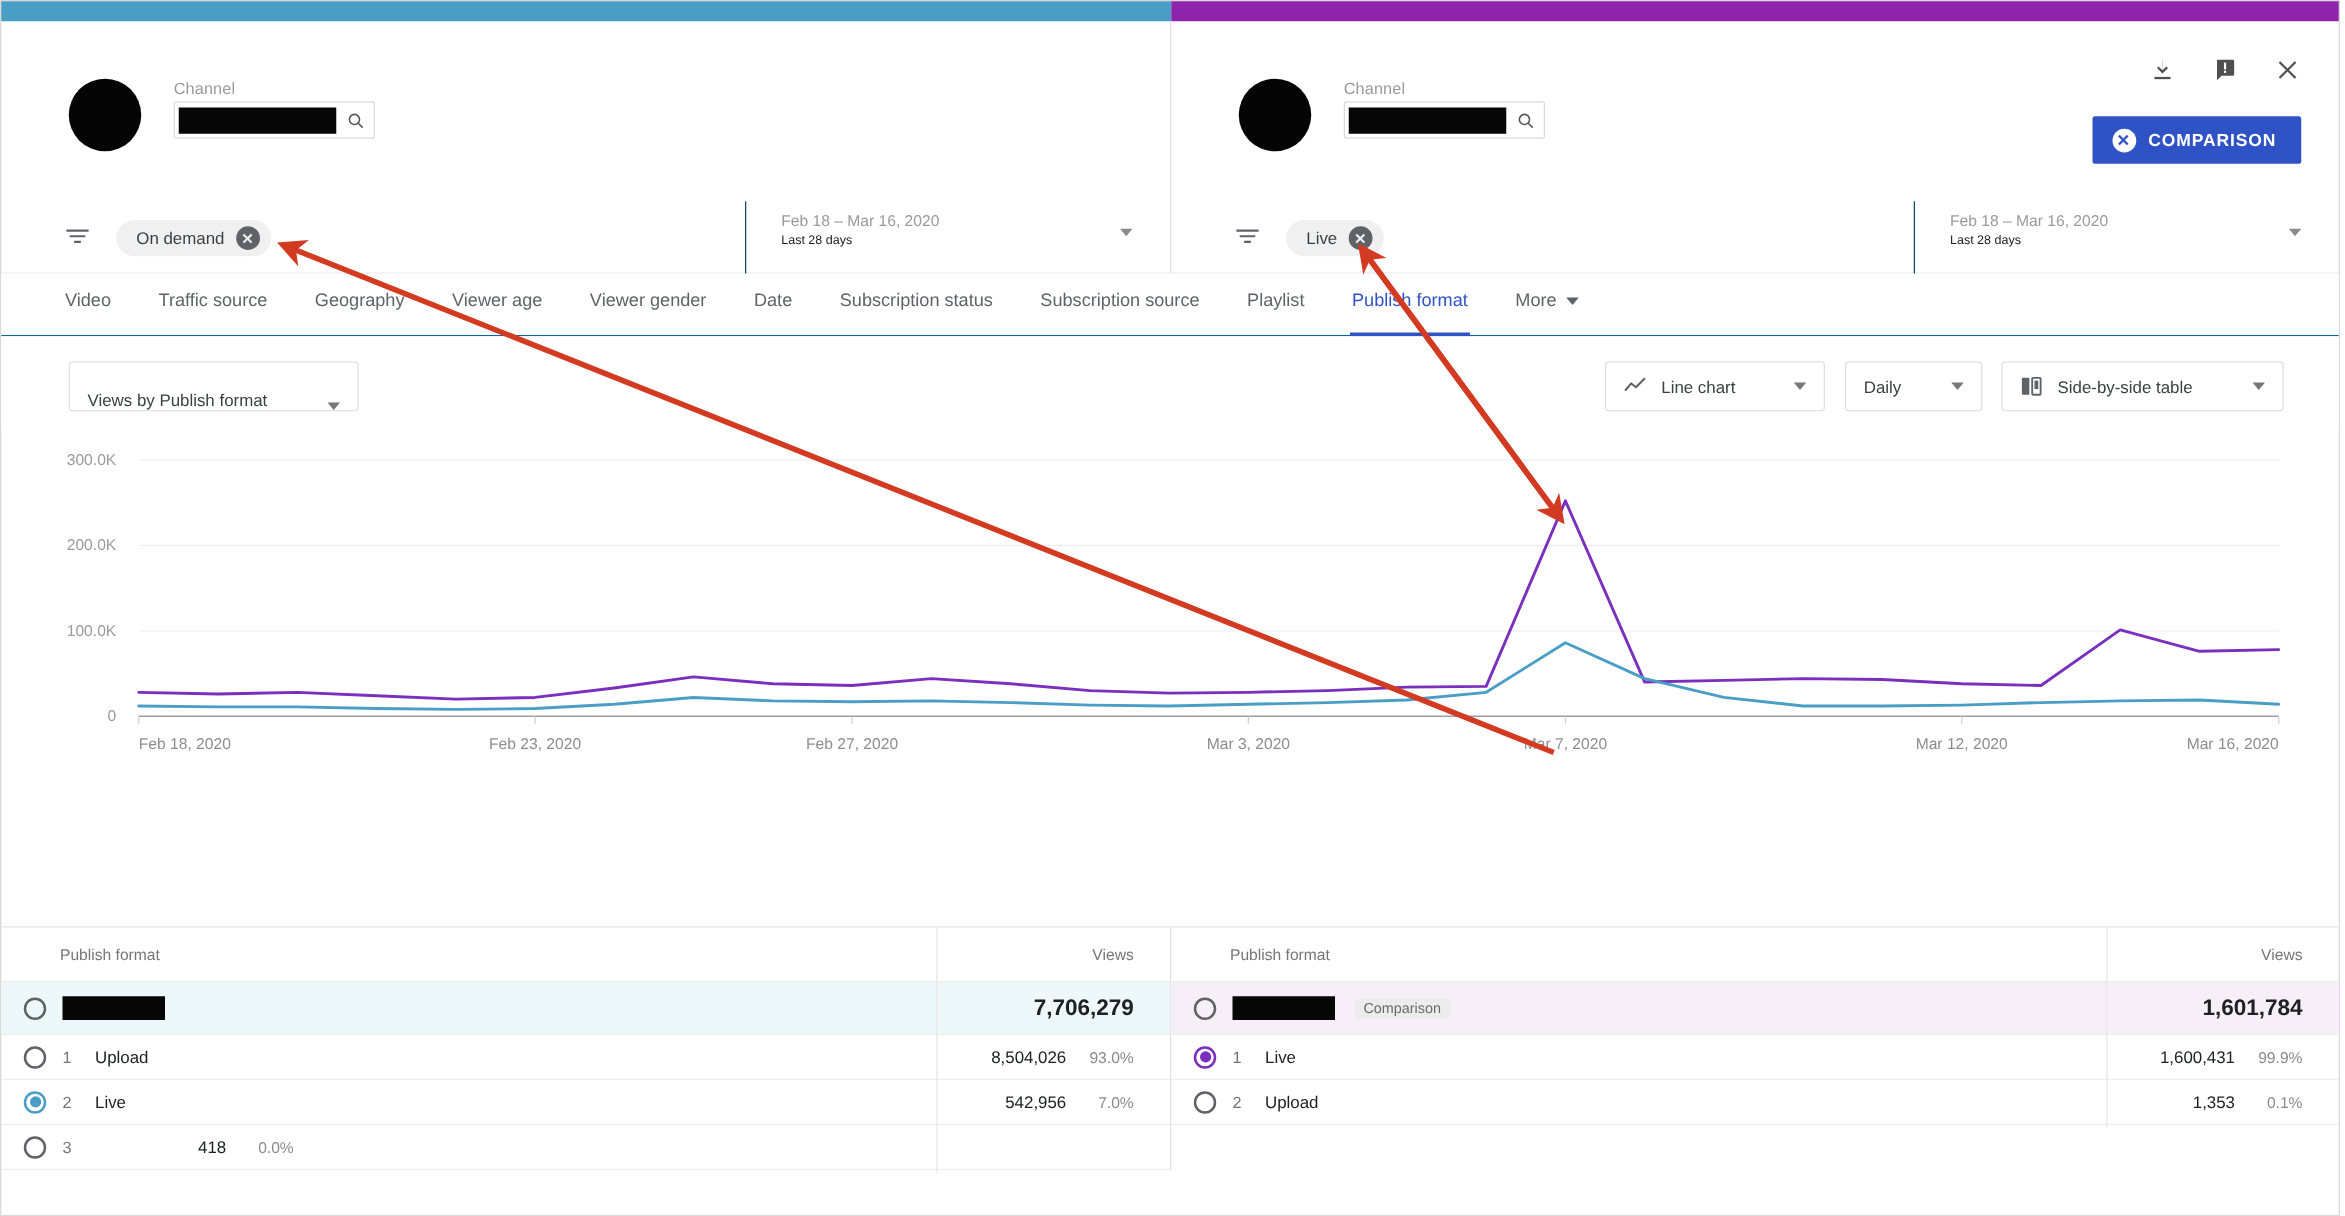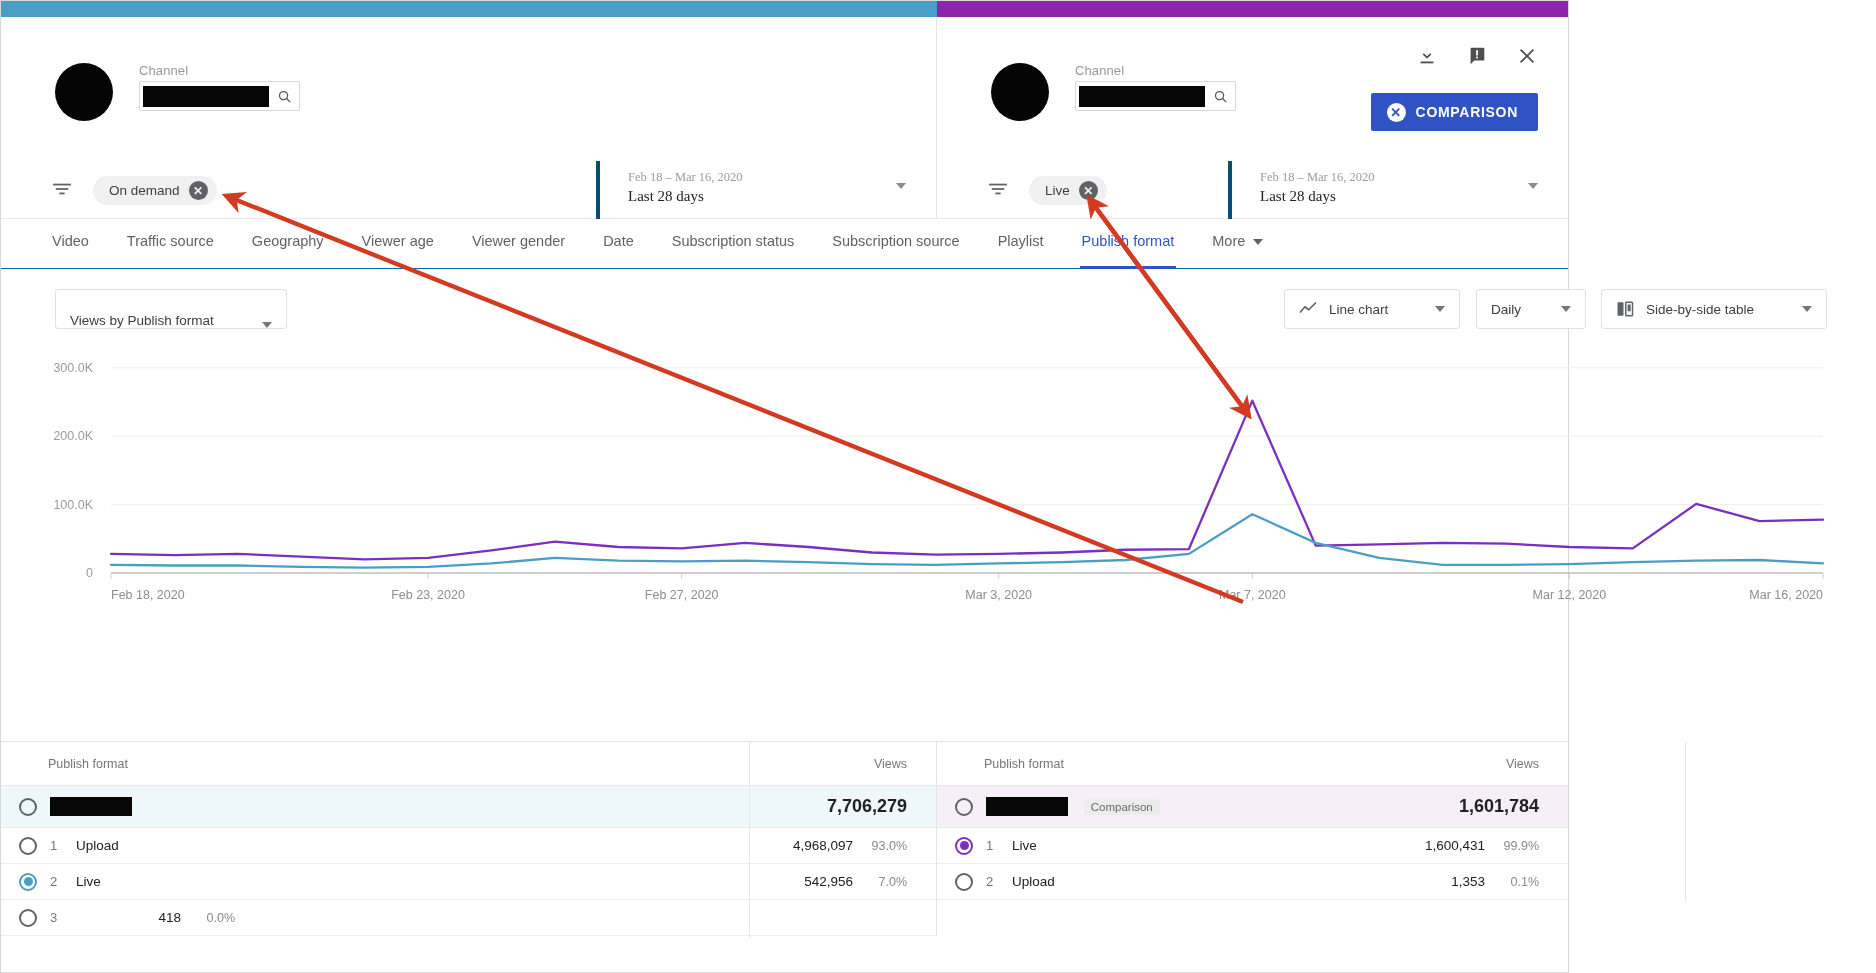--- a/index.html
+++ b/index.html
@@ -4,21 +4,21 @@
 <style>
   * { box-sizing: border-box; margin: 0; padding: 0; }
   html, body {
     width: 1876px; height: 973px;
     background: #ffffff;
     font-family: "Liberation Sans", sans-serif;
     overflow: hidden;
   }
   #root {
     position: relative;
-    width: 1569px; height: 973px;
+    width: 1872px; height: 973px;
     background: #fff;
     border: 1px solid #d8d8d8;
   }
 
   
   .accentbar { position: absolute; top: 0; height: 16px; }
   .accent-left  { left: 0;   width: 936px;  background: #4a9ec6; }
   .accent-right { left: 936px; right: 0;    background: #8e24aa; }
 
   
@@ -82,24 +82,24 @@
     white-space: nowrap;
   }
   .chip-x {
     width: 19px; height: 19px; border-radius: 50%;
     background: #5f6368; color: #f0f0f0;
     display: flex; align-items: center; justify-content: center;
     font-size: 12px; font-weight: 700; line-height: 1;
   }
   .daterange {
     position: absolute; top: 0; right: 0; width: 340px; height: 58px;
-    border-left: 4px solid #0c4a6e; padding: 9px 0 16px 28px; font-family: Liberation Serif, serif;
+    border-left: 1px solid #0c4a6e; padding: 9px 0 16px 28px;
   }
   .dr-sub { font-size: 12.5px; color: #9b9b9b; }
-  .dr-main { font-size: 15px; color: #202124; margin-top: 3px; }
+  .dr-main { font-size: 10px; color: #202124; margin-top: 3px; }
   .dr-caret {
     position: absolute; top: 22px; right: 30px;
     width: 0; height: 0; border-left: 5px solid transparent;
     border-right: 5px solid transparent; border-top: 6px solid #8b8b8b;
   }
 
   
   .tabs {
     position: absolute; top: 218px; left: 0; right: 0; height: 50px;
     display: flex; align-items: flex-start; padding-left: 32px;
@@ -395,21 +395,21 @@
         <span class="rviews">
             <span class="v">7,706,279</span>
           </span>
       </div>
       <div id="tbl-left-rows">
           <div class="trow">
             <span class="radio"></span>
             <span class="rank">1</span>
             <span class="rname">Upload</span>
             <span class="rviews">
-              <span class="v">4,968,097</span>
+              <span class="v">8,504,026</span>
               <span class="p">93.0%</span>
             </span>
           </div>
           <div class="trow">
             <span class="radio on-blue"></span>
             <span class="rank">2</span>
             <span class="rname">Live</span>
             <span class="rviews">
               <span class="v">542,956</span>
               <span class="p">7.0%</span>

